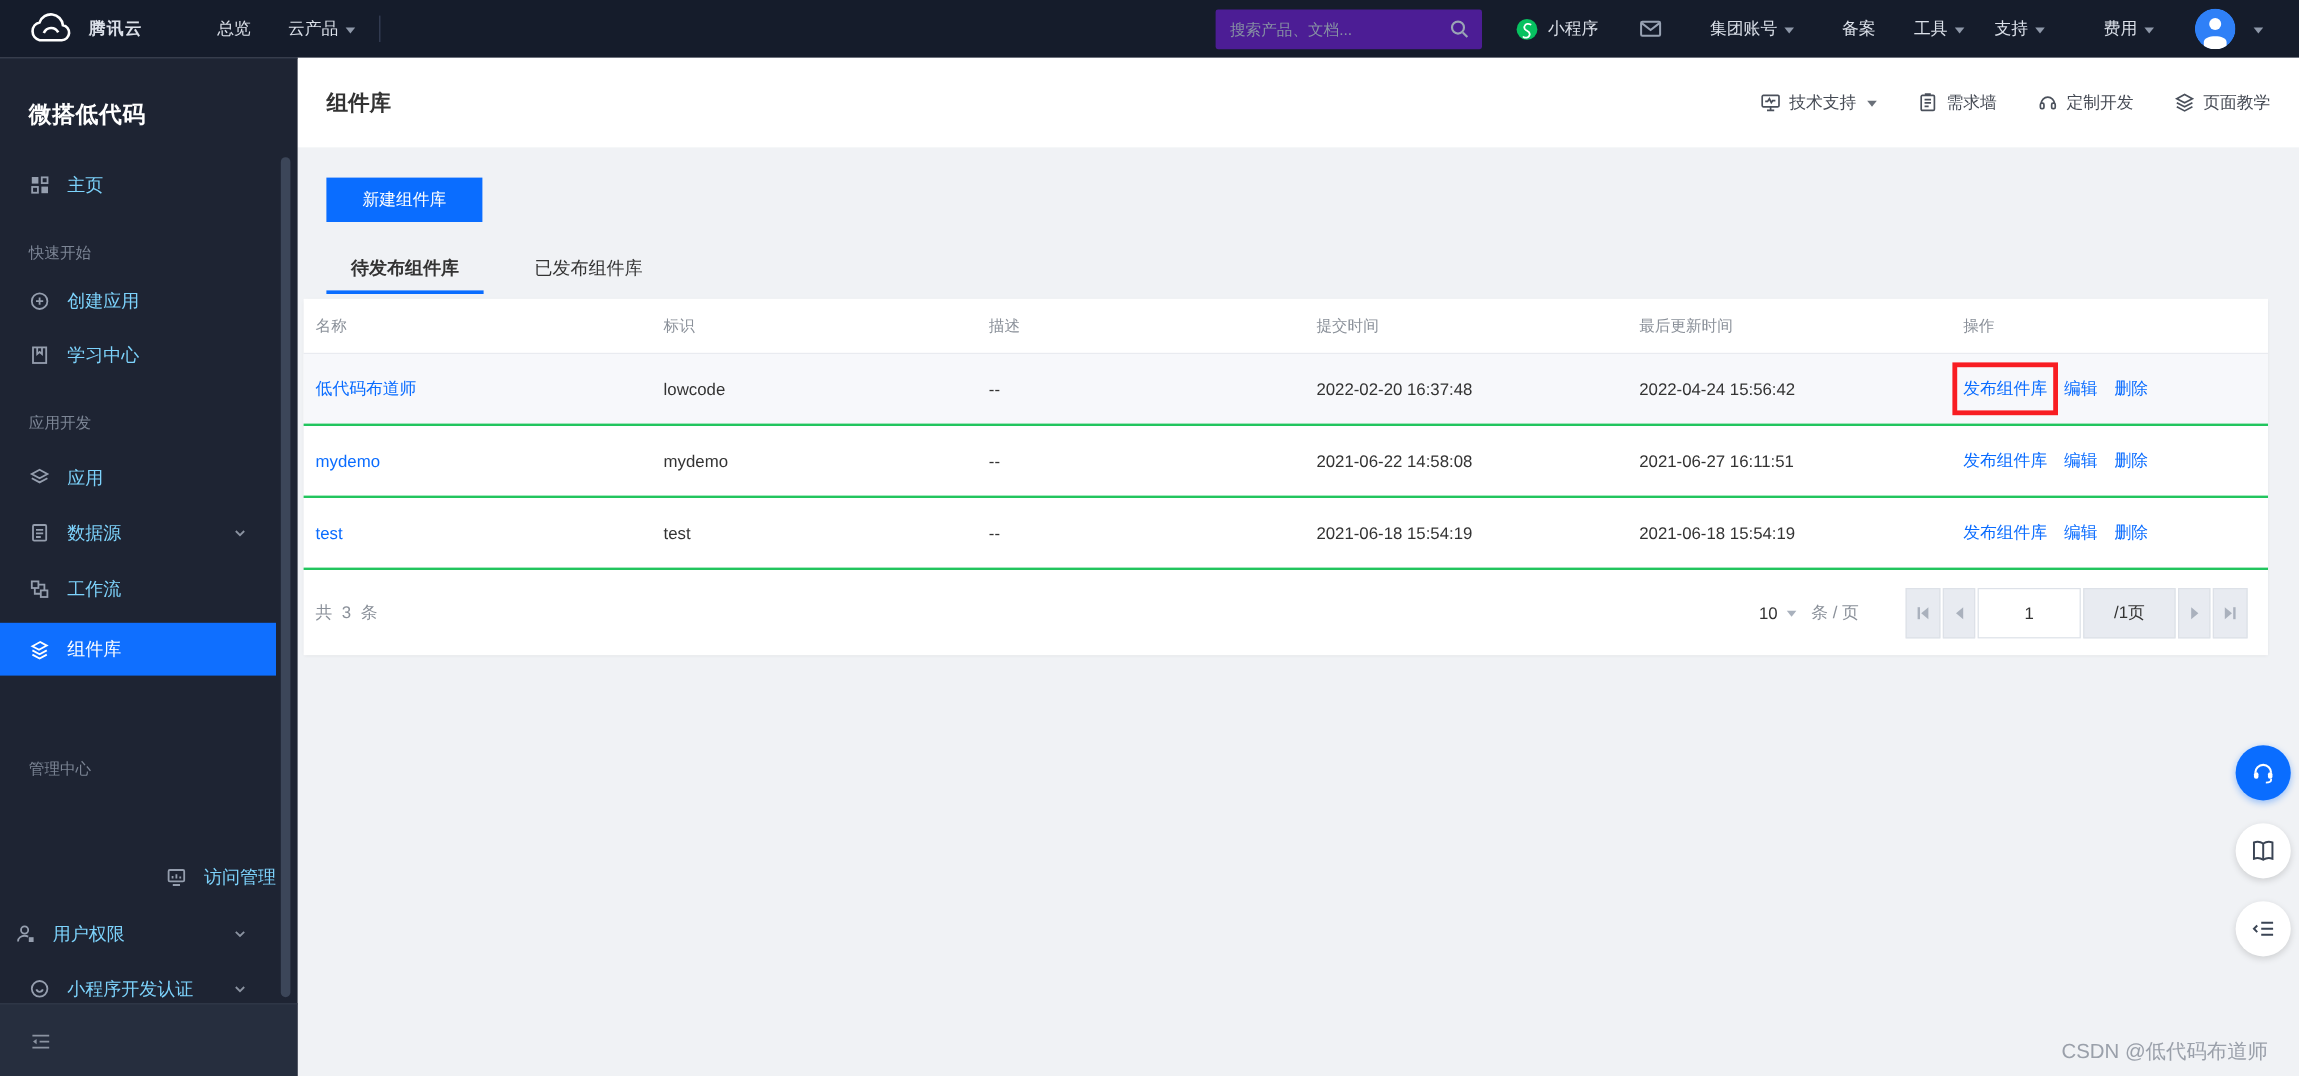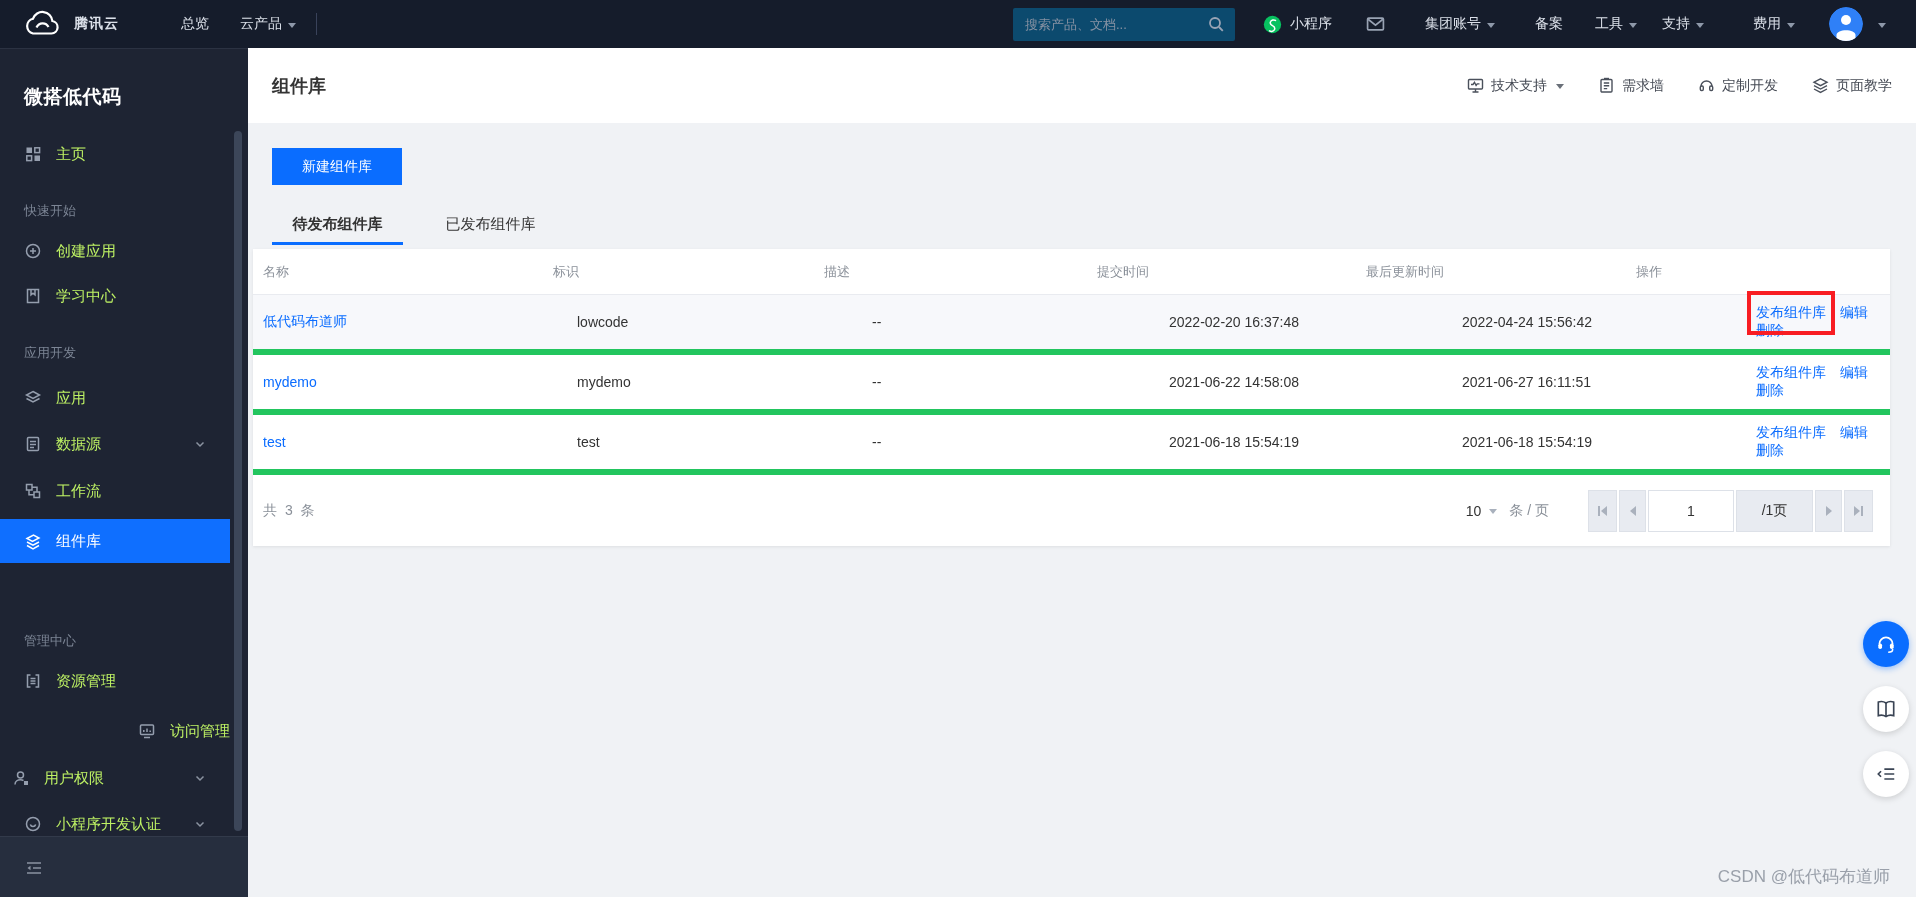--- a/index.html
+++ b/index.html
@@ -6,29 +6,29 @@
   html,body { width:1916px; height:897px; overflow:hidden; }
   body { font-family:"Liberation Sans","DejaVu Sans",sans-serif; background:#f0f2f5; position:relative; }
   a { text-decoration:none; cursor:pointer; }
 
   
   .topbar { position:absolute; left:0; top:0; width:1916px; height:48px; background:#151c2b; z-index:30; }
   .topbar .abs { position:absolute; top:0; height:48px; display:flex; align-items:center; color:#dbe0e9; font-size:14px; white-space:nowrap; }
   .logo-text { font-size:21px; font-weight:bold; color:#fff; letter-spacing:1px; }
   .tb-divider { position:absolute; left:316px; top:13px; width:1px; height:22px; background:#39425a; }
   .caret { display:inline-block; width:0; height:0; border:4px solid transparent; border-top:5px solid #8e98a9; margin-left:6px; position:relative; top:3px; }
-  .search-box { position:absolute; left:1013px; top:8px; width:222px; height:33px; background:#0c4a6e; border-radius:2px; display:flex; align-items:center; padding:0 10px 0 12px; }
+  .search-box { position:absolute; left:1013px; top:8px; width:222px; height:33px; background:#4c1d95; border-radius:2px; display:flex; align-items:center; padding:0 10px 0 12px; }
   .search-box input { flex:1; background:transparent; border:none; outline:none; color:#aeb6c6; font-size:13px; font-family:inherit; }
   .search-box input::placeholder { color:#8792a3; }
   .avatar-wrap { position:absolute; left:1829px; top:7px; width:34px; height:34px; border-radius:50%; overflow:hidden; }
 
   
   .sidebar { position:absolute; left:0; top:48px; width:248px; height:849px; background:#1e2433; border-top:1px solid #2b3242; overflow:hidden; z-index:20; }
   .sd-title { position:absolute; left:24px; top:34px; height:28px; line-height:28px; color:#fff; font-size:19px; font-weight:bold; letter-spacing:.5px; }
-  .sd-item { position:absolute; left:0; width:230px; height:44px; display:flex; align-items:center; padding-left:24px; gap:14px; color:#bef264; font-size:15px; cursor:pointer; }
+  .sd-item { position:absolute; left:0; width:230px; height:44px; display:flex; align-items:center; padding-left:24px; gap:14px; color:#7dd3fc; font-size:15px; cursor:pointer; }
   .sd-item .ic { width:18px; height:18px; color:#959eae; flex:none; display:flex; }
   .sd-item.active { background:#0f6fff; color:#fff; }
   .sd-item.active .ic { color:#fff; }
   .sd-section { position:absolute; left:24px; height:20px; line-height:20px; color:#7c8595; font-size:13px; }
   .sd-chevron { position:absolute; left:194px; width:12px; height:12px; color:#8b93a1; }
   .sd-thumb { position:absolute; left:234px; top:82px; width:8px; height:700px; border-radius:4px; background:#3c4659; }
   .sd-bottom { position:absolute; left:0; top:787px; width:248px; height:62px; background:#262e3e; border-top:1px solid #323a4a; display:flex; align-items:center; padding-left:24px; }
   .sd-bottom .ic { width:20px; height:20px; color:#8b93a1; }
 
   
@@ -42,21 +42,21 @@
 
   .page-body { position:absolute; left:0; top:75px; width:1668px; height:774px; background:#f0f2f5; }
   .new-btn { position:absolute; left:24px; top:25px; width:130px; height:37px; background:#0a6dff; color:#fff; border:none; font-size:14px; font-family:inherit; cursor:pointer; }
   .tabs { position:absolute; left:24px; top:84px; display:flex; gap:22px; }
   .tab { width:131px; height:38px; text-align:center; line-height:34px; font-size:15px; color:#333; cursor:pointer; }
   .tab.active { font-weight:bold; border-bottom:3px solid #0a6dff; }
 
   .card { position:absolute; left:5px; top:126px; width:1637px; height:297px; background:#fff; box-shadow:0 1px 3px rgba(0,0,0,.08); }
   .thead, .trow { display:grid; grid-template-columns:290px 271px 273px 269px 270px 1fr; align-items:center; padding-left:10px; }
   .thead { height:46px; color:#8a9099; font-size:13px; border-bottom:1px solid #e9ebf0; }
-  .trow { height:60px; font-size:14px; color:#333; border-bottom:6px solid #22c55e;gap:24px; }
+  .trow { height:60px; font-size:14px; color:#333; border-bottom:2px solid #22c55e; }
   .trow.hl-row { background:#f7f8fb; }
   .trow a { color:#0a6cff; }
   .ops a { margin-right:14px; }
   .red-box { display:inline-block; border:4px solid #f81d22; padding:9px 5px; margin:-13px -9px; position:relative; }
   .red-box a { margin-right:0; }
 
   .tfoot { position:absolute; left:0; bottom:0; width:100%; height:70px; display:flex; align-items:center; padding:0 17px 0 10px; color:#8a9099; font-size:14px; }
   .tfoot .total { margin-left:0; letter-spacing:2px; }
   .pager-zone { margin-left:auto; display:flex; align-items:center;gap:18px; }
   .page-sizer { display:flex; align-items:center; gap:8px; cursor:pointer; color:#333; }
@@ -232,29 +232,20 @@
           <path d="M3 6.5 9.5 3 15 6 8.5 9.5Z"></path>
           <path d="M3 10l6 3.2L15 10"></path>
           <path d="M3 13.5 9 16.8l6-3.3"></path>
         </svg>
       </span>
     <span>组件库</span>
   </div>
 
   <div class="sd-section" style="top:582px;">管理中心</div>
 
-  <div class="sd-item" style="top:610px;">
-    <span class="ic">
-        <svg width="18" height="18" viewBox="0 0 18 18" stroke="currentColor" fill="none" stroke-width="1.5">
-          <path d="M6.5 3H3.5v12h3M11.5 3h3v12h-3"></path>
-          <path d="M6.5 6.5h5M6.5 9h5M6.5 11.5h5"></path>
-        </svg>
-      </span>
-    <span>资源管理</span>
-  </div>
   <div class="sd-item" style="top:660px;justify-content:flex-end;">
     <span class="ic">
         <svg width="18" height="18" viewBox="0 0 18 18" stroke="currentColor" fill="none" stroke-width="1.5">
           <rect x="2.5" y="3" width="13" height="9.5" rx="1"></rect>
           <path d="M6 15.5h6"></path>
           <path d="M5.8 10V8M9 10V6.5M12.2 10V8.5"></path>
         </svg>
       </span>
     <span>访问管理</span>
   </div>

